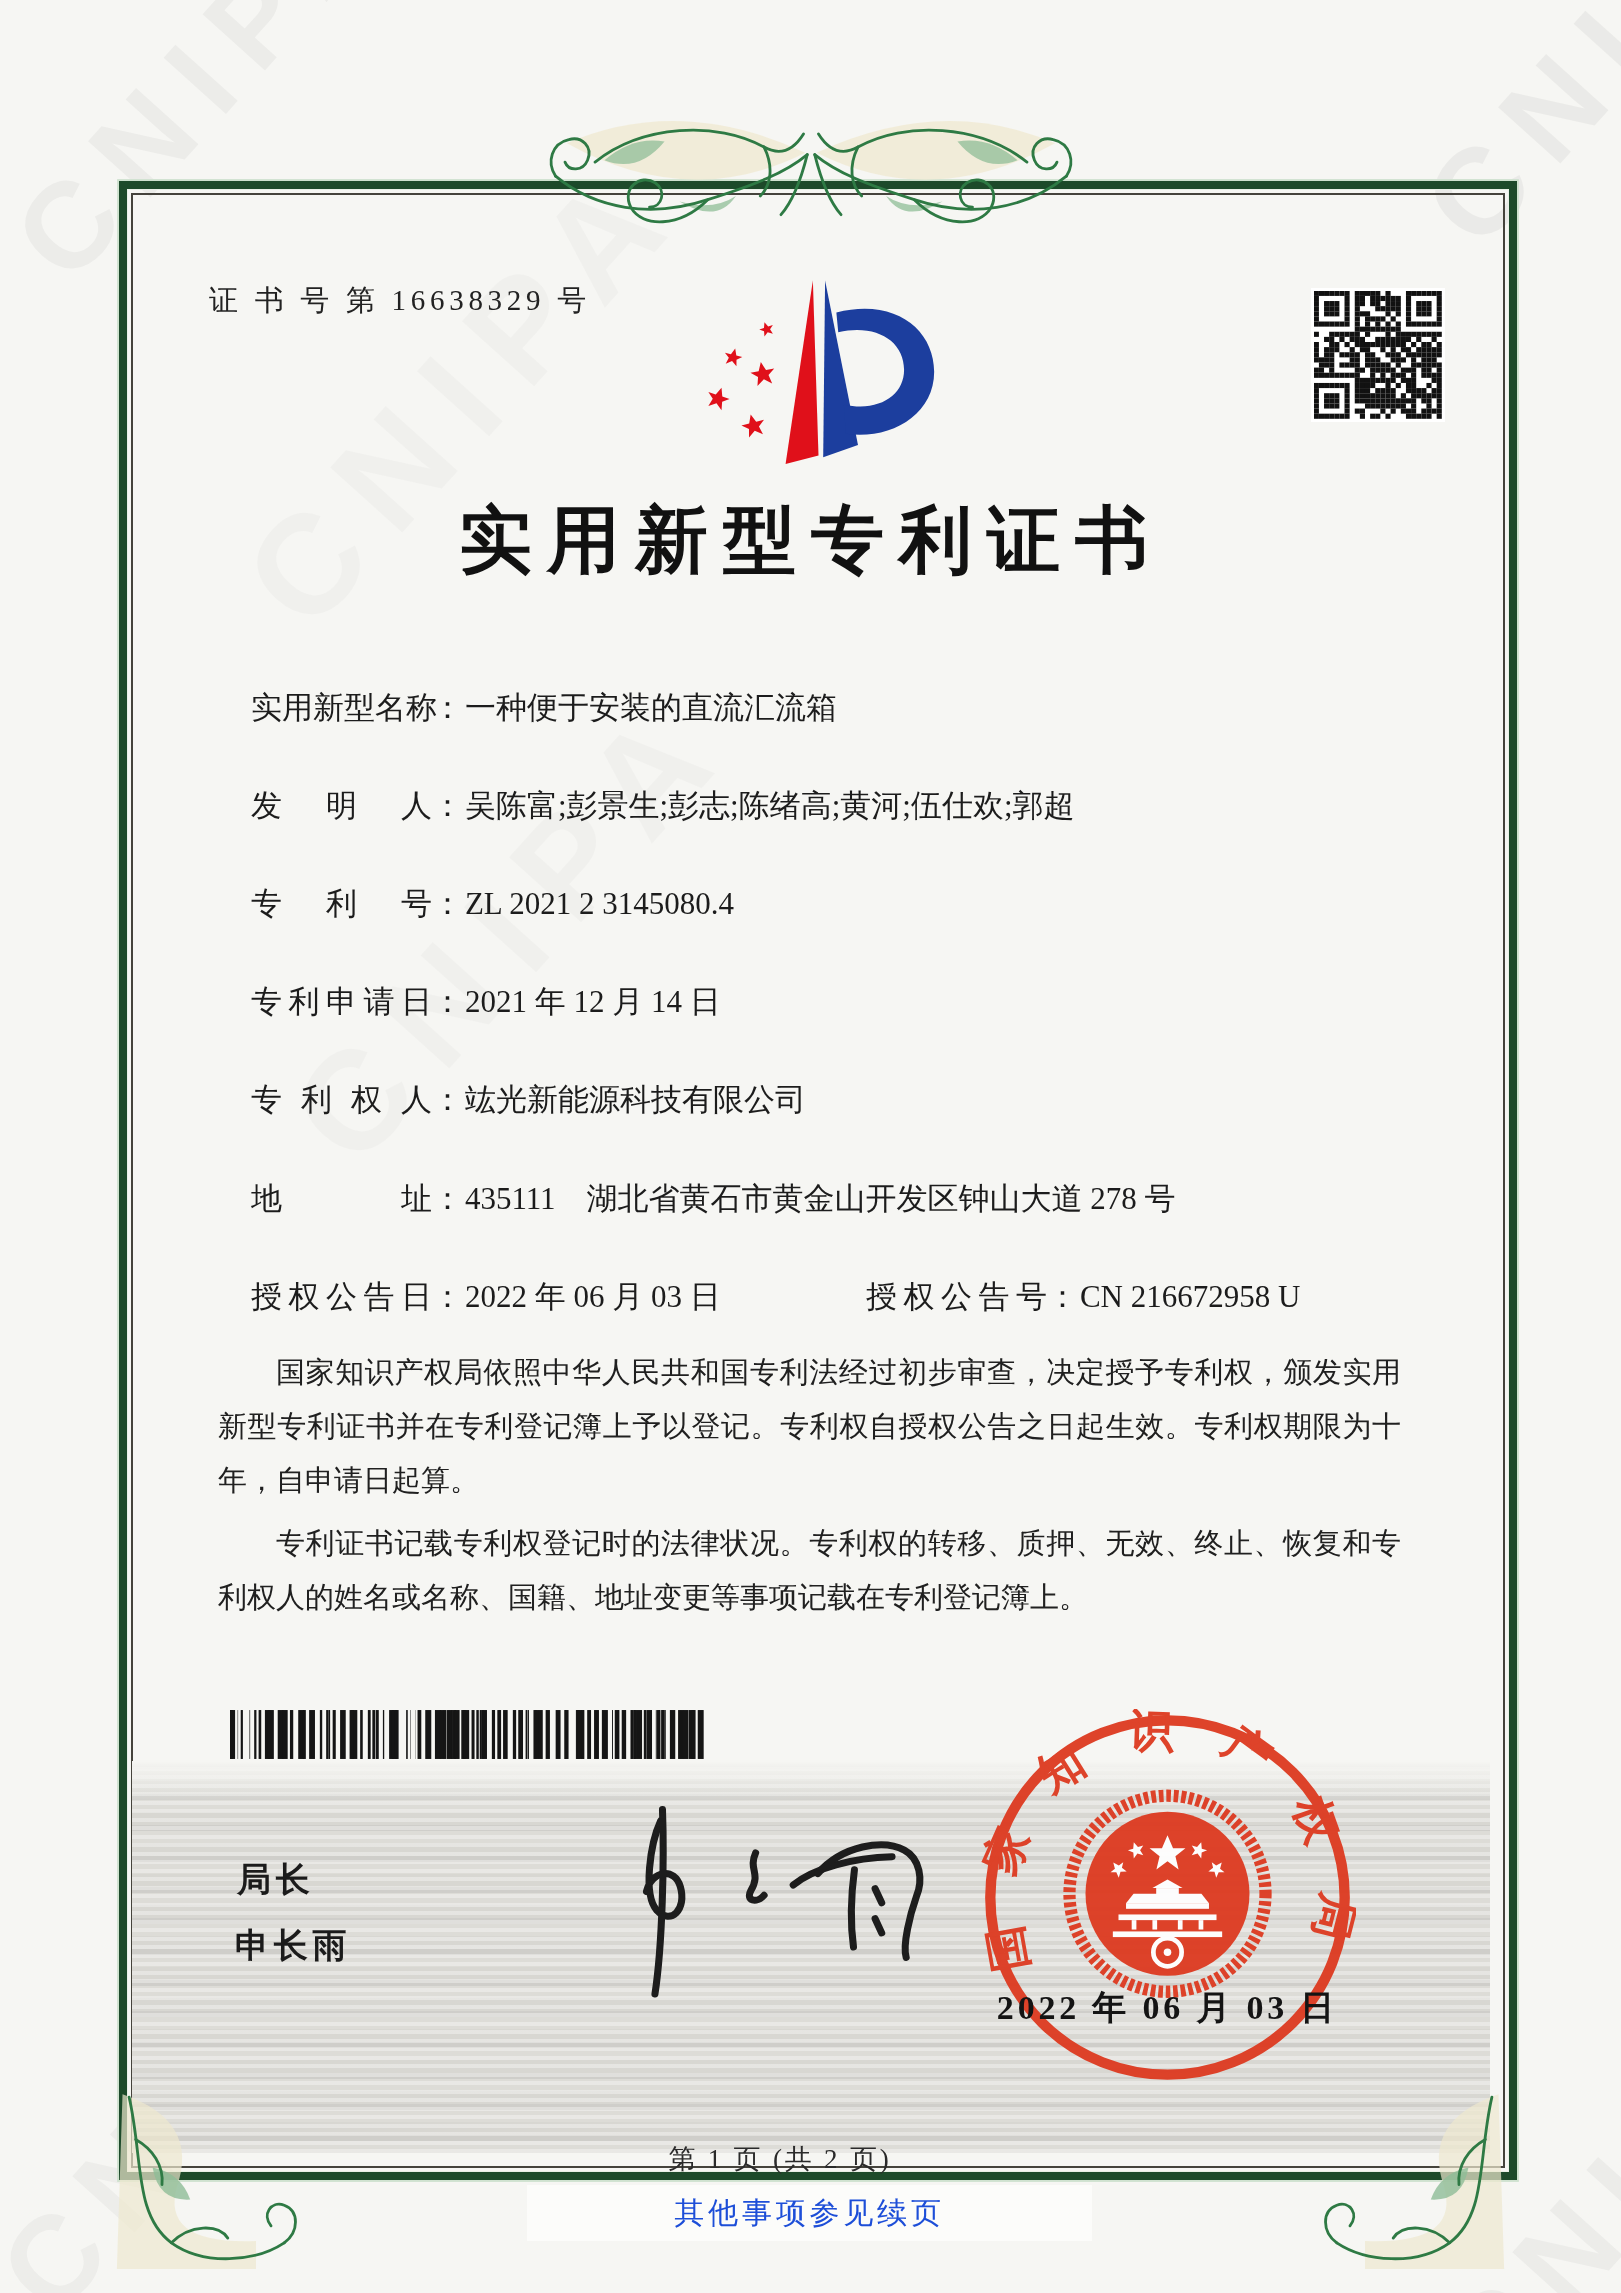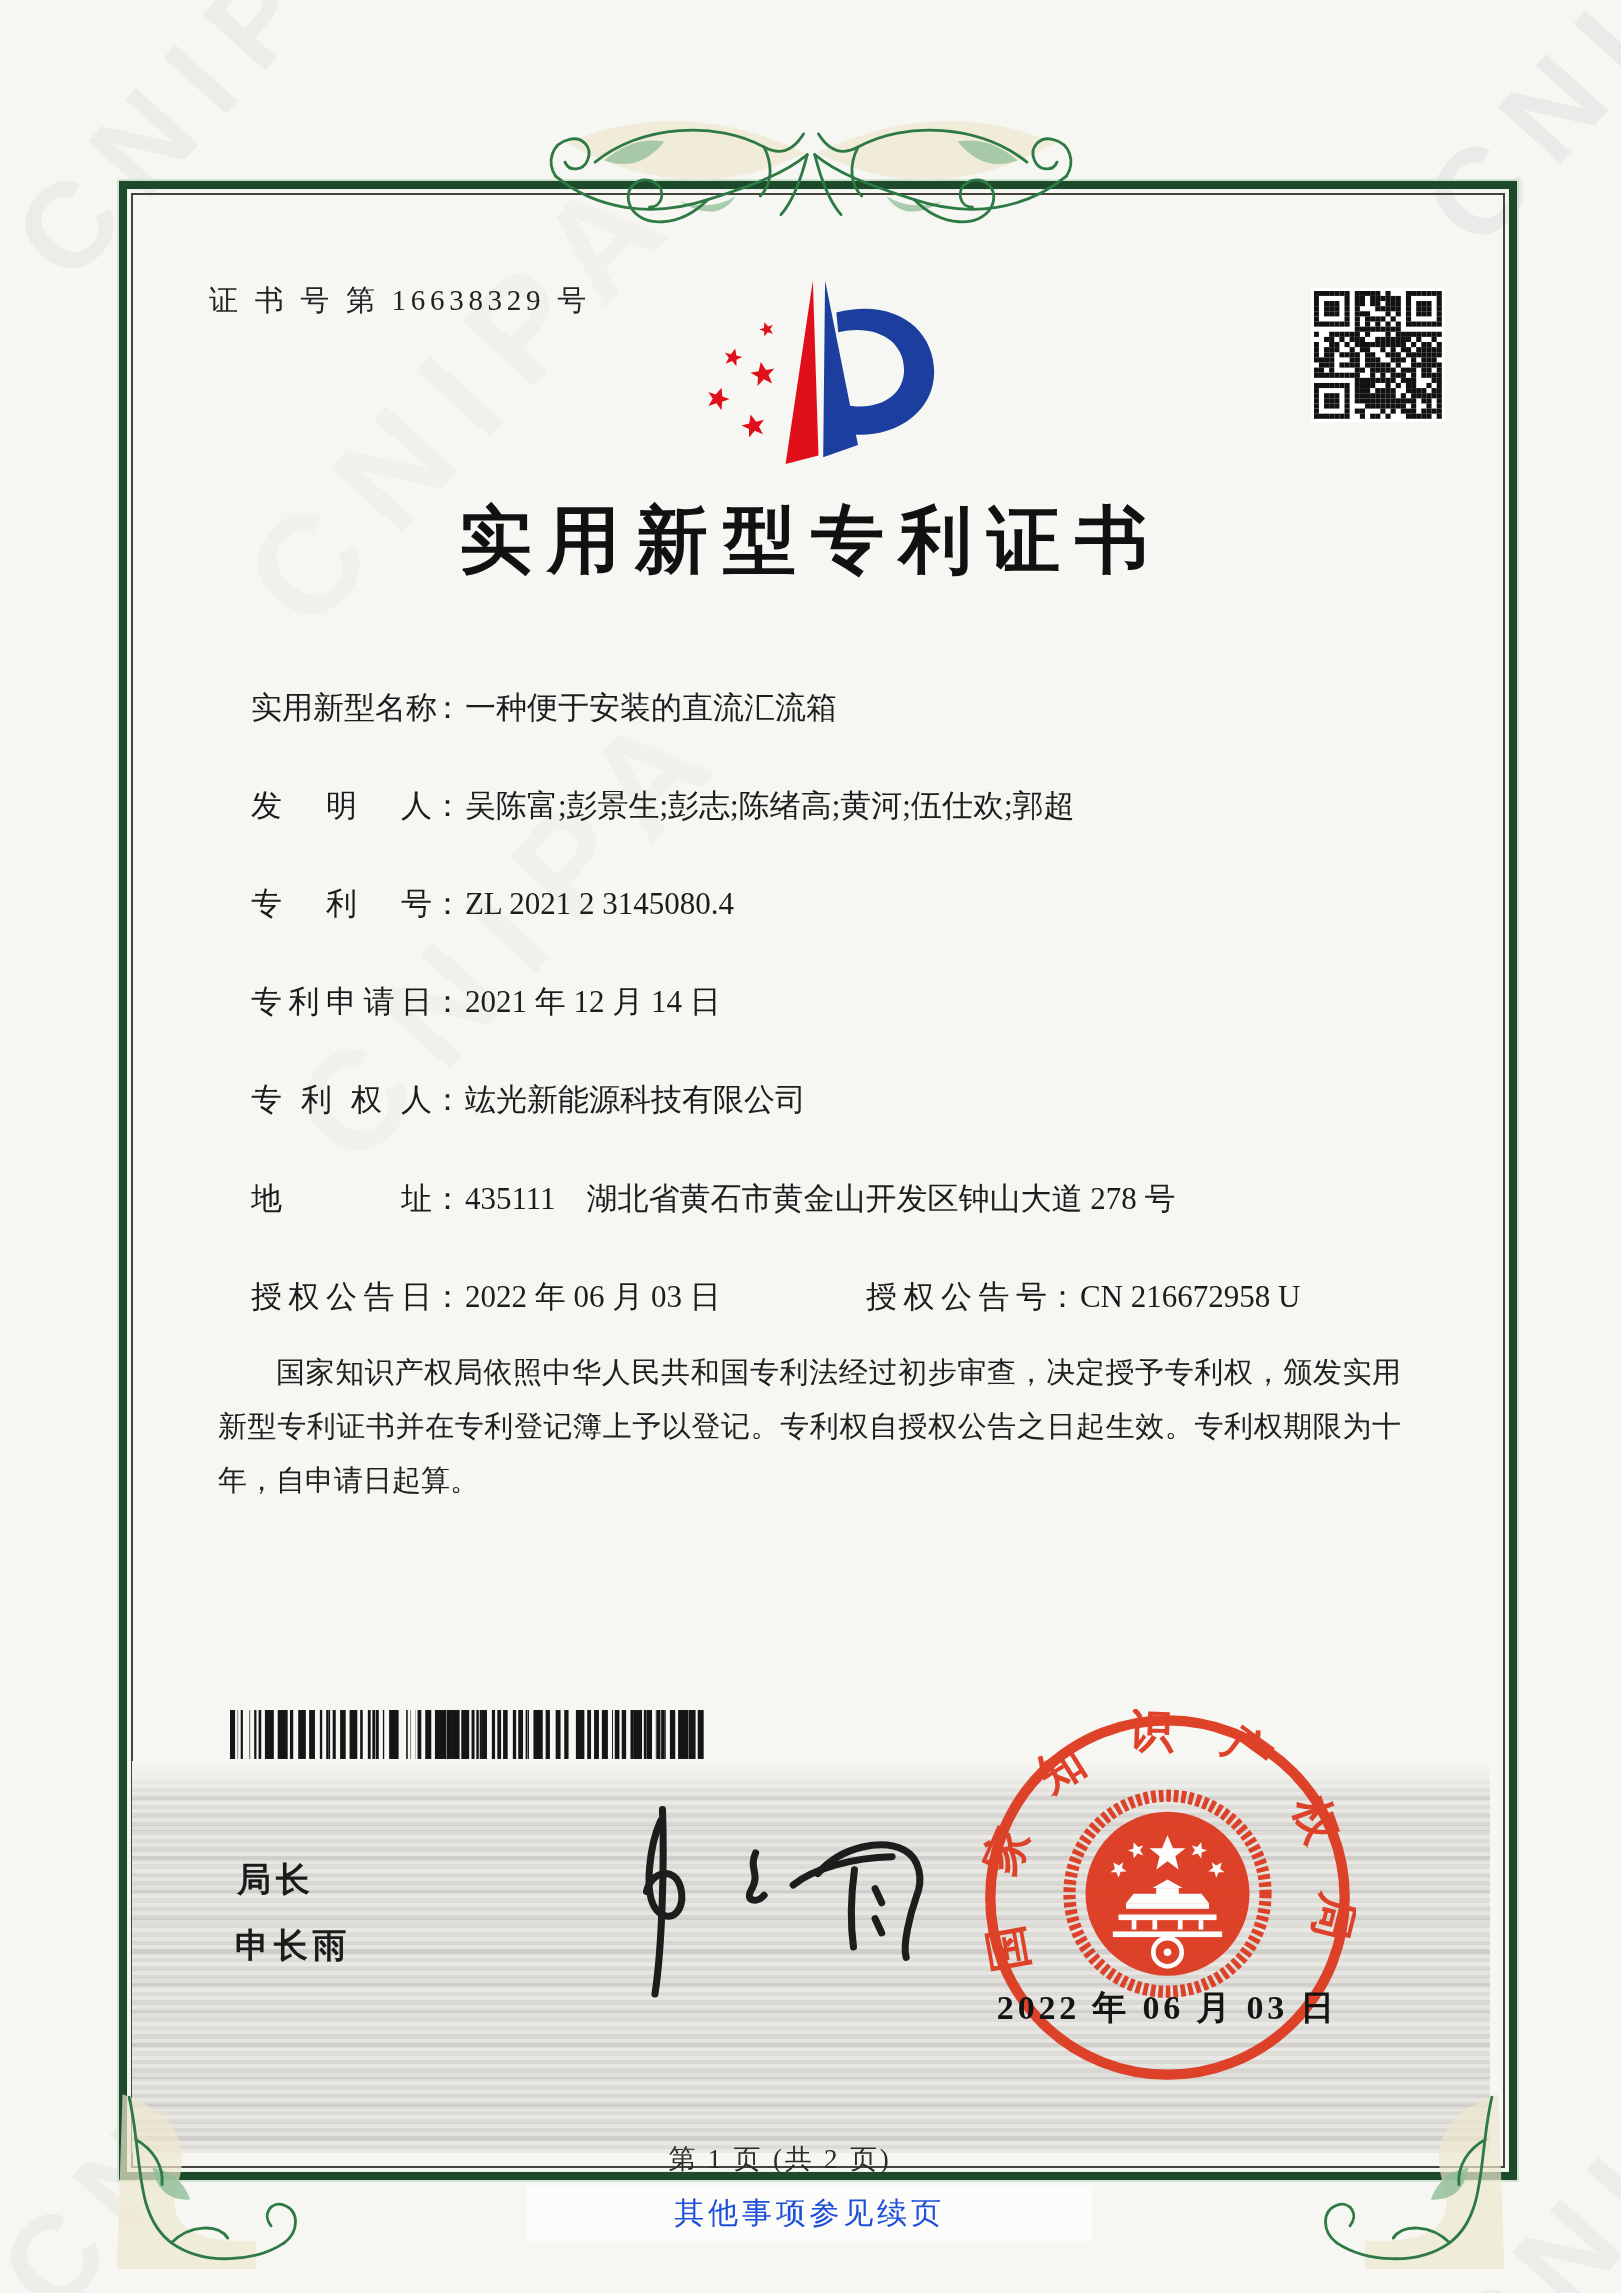--- a/index.html
+++ b/index.html
@@ -562,20 +562,21 @@
   </div>
   <div class="frow" style="top:1276px">
     <span class="flabel">授权公告日</span><span class="fcolon">：</span><span class="fvalue">2022 年 06 月 03 日</span>
     <span class="second">
       <span class="flabel">授权公告号</span><span class="fcolon">：</span><span class="fvalue">CN 216672958 U</span>
     </span>
   </div>
 
   <div class="paras">
     <p>国家知识产权局依照中华人民共和国专利法经过初步审查，决定授予专利权，颁发实用新型专利证书并在专利登记簿上予以登记。专利权自授权公告之日起生效。专利权期限为十年，自申请日起算。</p>
+    <p>专利证书记载专利权登记时的法律状况。专利权的转移、质押、无效、终止、恢复和专利权人的姓名或名称、国籍、地址变更等事项记载在专利登记簿上。</p>
   </div>
 
   <svg id="barcode" class="barcode" width="478" height="49" viewBox="0 0 508 52" fill="#151515">
       <rect x="0.0" y="0" width="1.5" height="52"></rect>
       <rect x="-0.1" y="0" width="5.5" height="52"></rect>
       <rect x="3.3" y="0" width="-2.4" height="52"></rect>
       <rect x="-0.7" y="0" width="3.4" height="52"></rect>
       <rect x="0.3" y="0" width="2.5" height="52"></rect>
       <rect x="8.1" y="0" width="0.5" height="52"></rect>
       <rect x="11.4" y="0" width="2.3" height="52"></rect>

